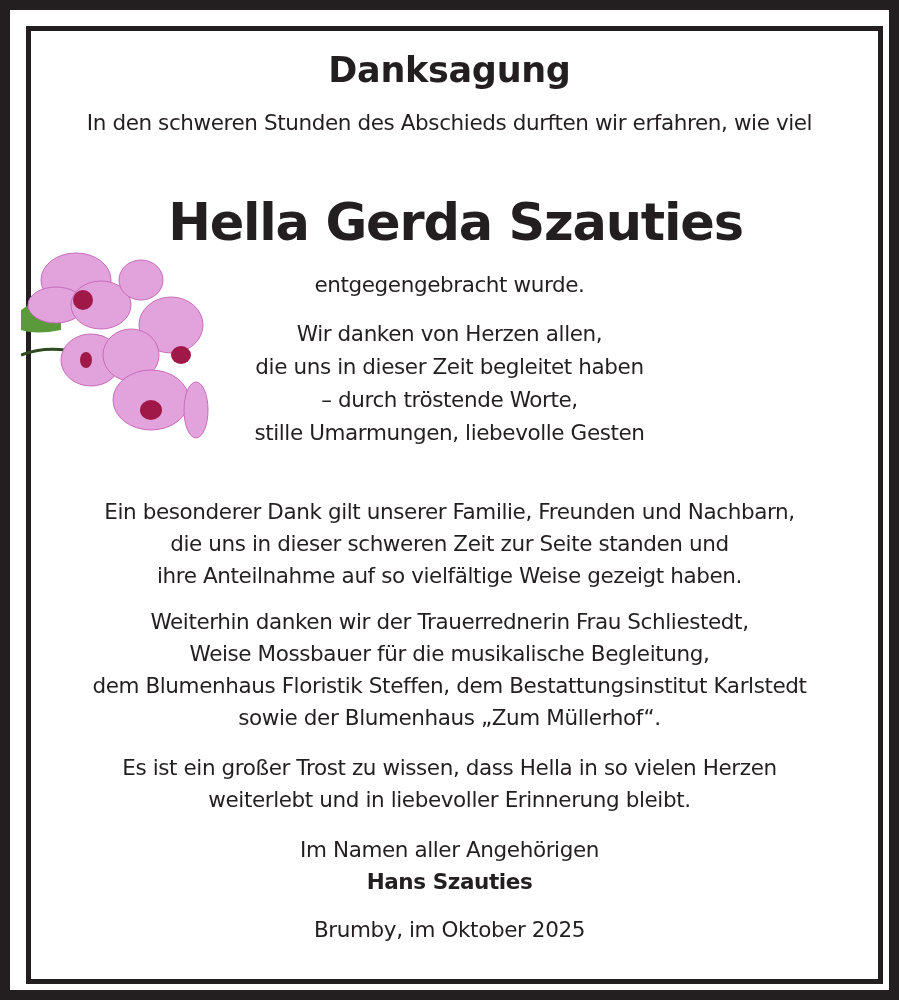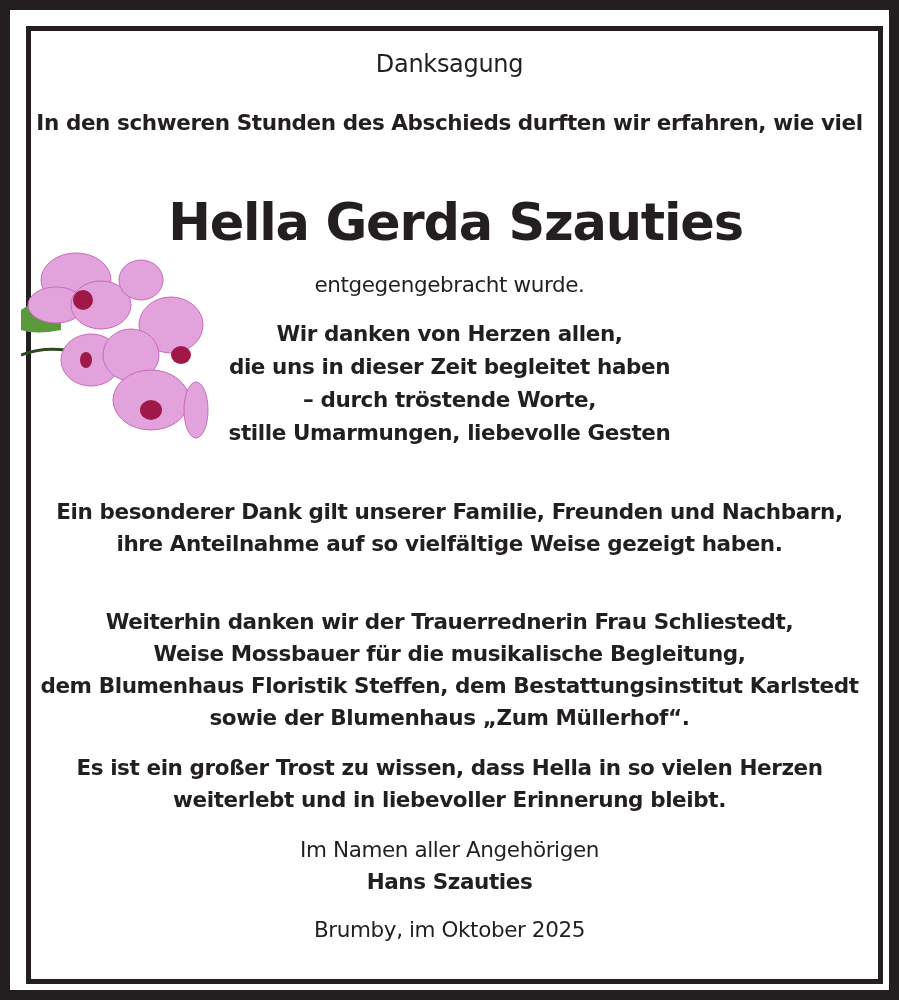--- a/index.html
+++ b/index.html
@@ -1,22 +1,22 @@
 <!DOCTYPE html>
 <html><head>
 <meta charset="utf-8">
 <style>
   html, body { margin: 0; padding: 0; background: #231f20; }
   body { width: 899px; height: 1000px; position: relative; overflow: hidden; }
   .outer { position: absolute; left: 10px; top: 10px; width: 879px; height: 980px; background: #ffffff; }
   .inner { position: absolute; left: 16px; top: 16px; width: 857px; height: 958px; box-sizing: border-box; border: 5px solid #231f20; background: #fff; }
   .content { position: absolute; left: 0; right: 0; top: 0; text-align: center; color: #231f20; font-family: "DejaVu Sans", "Liberation Sans", sans-serif; }
-  .title { position: absolute; left: 0; right: 0; top: 50px; font-size: 24px; font-weight: normal; letter-spacing: -0.3px; }
+  .title { position: absolute; left: 0; right: 0; top: 50px; font-size: 35px; font-weight: bold; letter-spacing: -0.3px; }
   .p { position: absolute; left: 0; right: 0; font-size: 21.5px; line-height: 32px; letter-spacing: -0.4px; }
-  .p span { display: block; font-weight: bold; }
+  .p span { display: block; }
   .name { position: absolute; left: 0; right: 0; top: 193px; font-size: 51px; font-weight: bold; letter-spacing: -1.2px; padding-left: 12px; }
   .bold { font-weight: bold; }
   .orchid { position: absolute; left: 21px; top: 235px; width: 195px; height: 205px; }
 </style>
 </head>
 <body>
 
 <div class="outer">
   <div class="inner"></div>
 </div>
@@ -51,20 +51,21 @@
   <div class="name">Hella Gerda Szauties</div>
   <div class="p" style="top:269px">entgegengebracht wurde.</div>
   <div class="p" style="top:317px; line-height:33px">
     <span>Wir danken von Herzen allen,</span>
     <span>die uns in dieser Zeit begleitet haben</span>
     <span>– durch tröstende Worte,</span>
     <span>stille Umarmungen, liebevolle Gesten</span>
   </div>
   <div class="p" style="top:496px">
     <span>Ein besonderer Dank gilt unserer Familie, Freunden und Nachbarn,</span>
+    <span>die uns in dieser schweren Zeit zur Seite standen und</span>
     <span>ihre Anteilnahme auf so vielfältige Weise gezeigt haben.</span>
   </div>
   <div class="p" style="top:606px">
     <span>Weiterhin danken wir der Trauerrednerin Frau Schliestedt,</span>
     <span>Weise Mossbauer für die musikalische Begleitung,</span>
     <span>dem Blumenhaus Floristik Steffen, dem Bestattungsinstitut Karlstedt</span>
     <span>sowie der Blumenhaus „Zum Müllerhof“.</span>
   </div>
   <div class="p" style="top:752px">
     <span>Es ist ein großer Trost zu wissen, dass Hella in so vielen Herzen</span>

